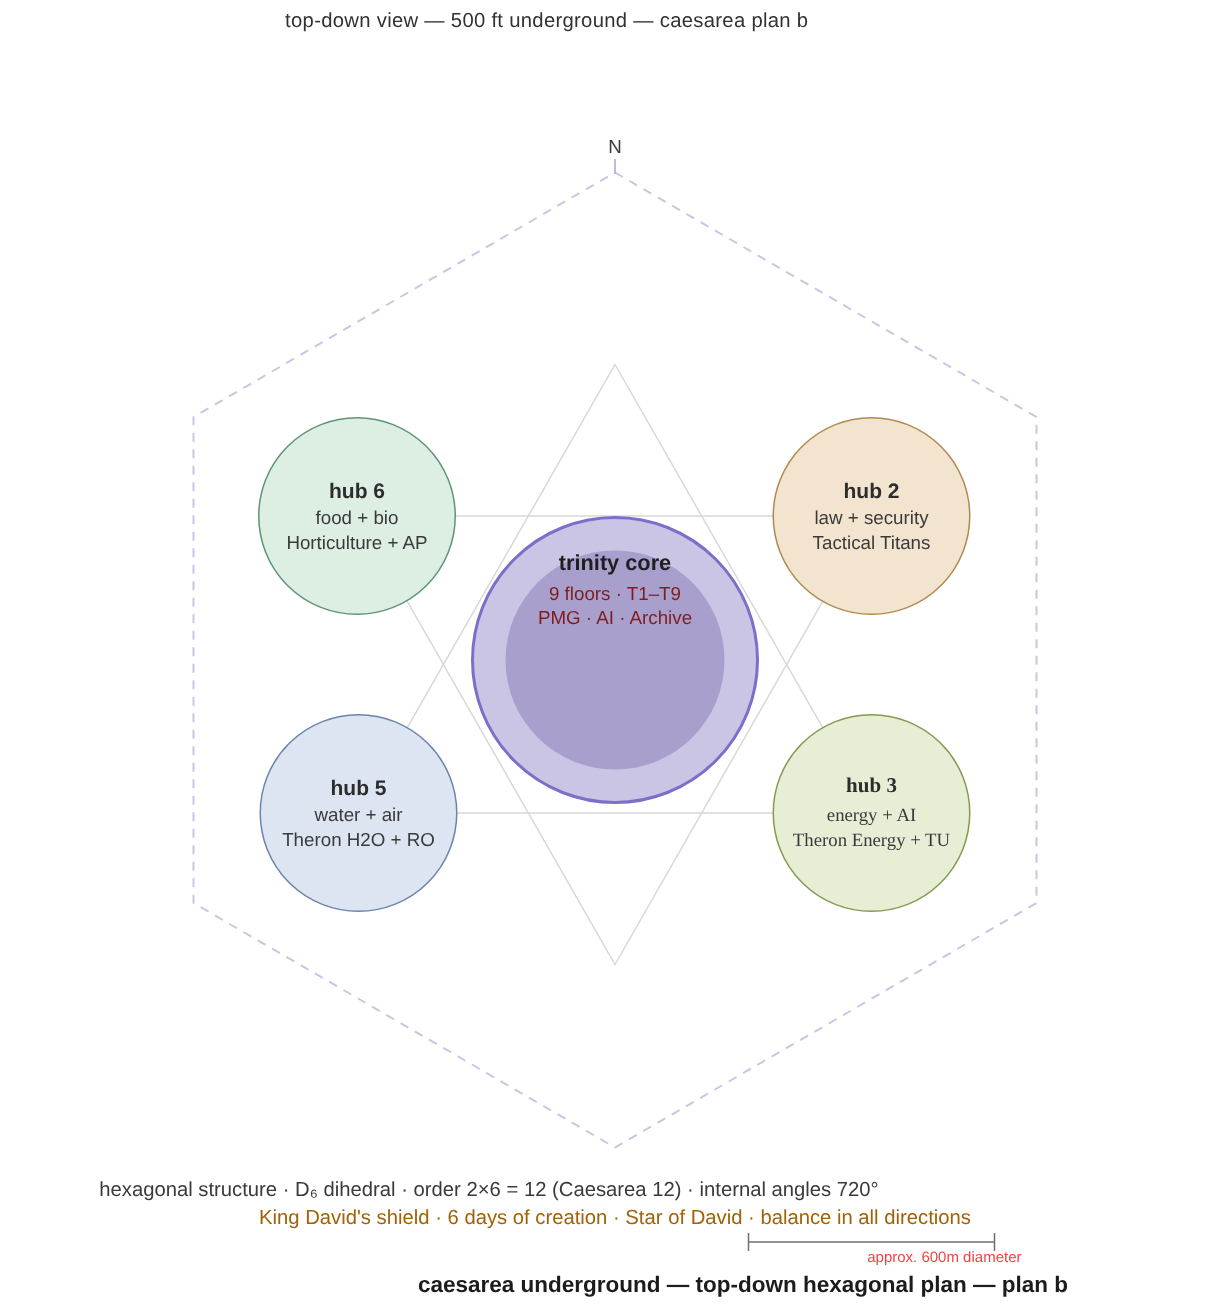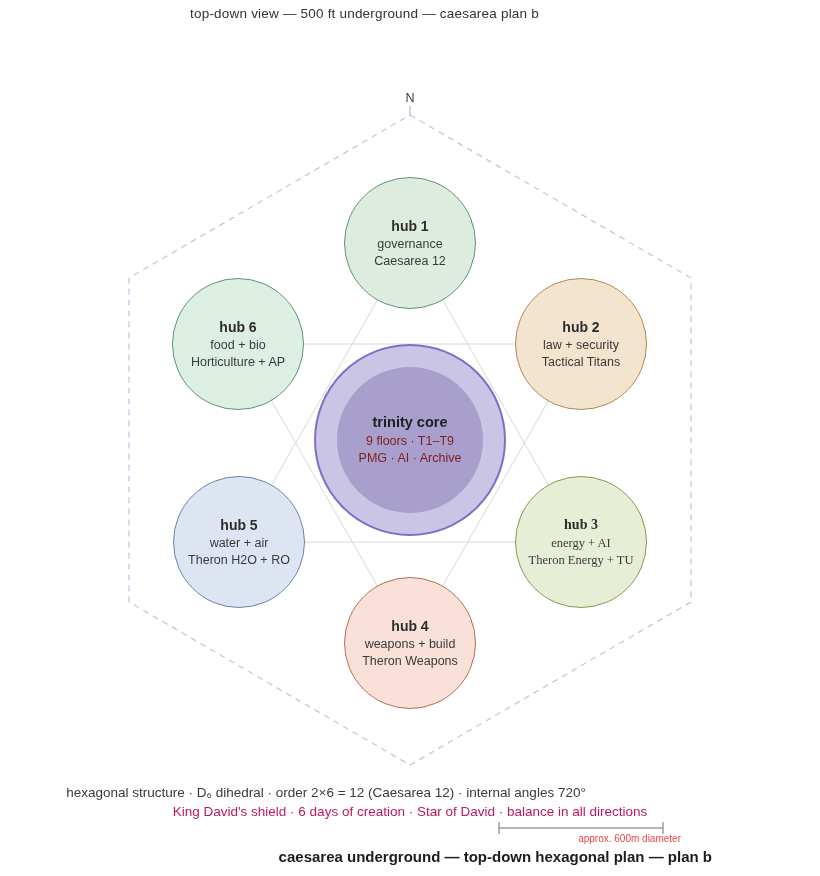--- a/index.html
+++ b/index.html
@@ -24,29 +24,29 @@
   .hub3 { left:515px; top:476px; }
   .hub4 { left:344px; top:577px; }
   .hub5 { left:173px; top:476px; }
   .hub6 { left:172px; top:278px; }
 
   .core-outer { position:absolute; left:314px; top:344px; width:192px; height:192px;
                 box-sizing:border-box; border-radius:50%;
                 border:2px solid #7c6fc9; background:#cbc5e5; }
   .core-inner { position:absolute; left:21px; top:21px; width:146px; height:146px;
                 border-radius:50%; background:#a89fcc;
-                display:flex; flex-direction:column; align-items:center; justify-content:center;
+                display:flex; flex-direction:column; align-items:center; 
                 text-align:center; line-height:1.35; }
   .core-name { font-weight:bold; font-size:14.5px; color:#1f1f1f; margin-bottom:1px; }
   .core-line { font-size:12.5px; color:#7f1d1d; }
 
   .footer-line1 { position:absolute; top:785px; left:0; width:652px; text-align:center;
                   font-size:13.5px; color:#3a3a3a; }
   .footer-line2 { position:absolute; top:804px; left:0; width:820px; text-align:center;
-                  font-size:13.5px; color:#be185d; }
+                  font-size:13.5px; color:#a16207; }
   .scale-label { position:absolute; top:833px; left:481px; width:200px; text-align:right;
                  font-size:10px; color:#ef4444; }
   .bottom-title { position:absolute; top:848px; left:0; width:712px; text-align:right;
                   font-size:15px; font-weight:bold; color:#1c1c1c; }
 </style>
 </head>
 <body>
 
 <div class="canvas">
 
@@ -63,43 +63,33 @@
       <line x1="499" y1="828" x2="663" y2="828" stroke-width="1" stroke="#6f6f6f"></line>
       <line x1="499" y1="822" x2="499" y2="834" stroke-width="1" stroke="#6f6f6f"></line>
       <line x1="663" y1="822" x2="663" y2="834" stroke-width="1" stroke="#6f6f6f"></line>
     </g>
   </svg>
 
   <div class="top-title">top-down view — 500 ft underground — caesarea plan b</div>
 
   <div class="north-label">N</div>
 
-  <div class="hub hub1" style="background-color: rgb(221, 236, 223); border-color: rgb(94, 148, 120);">
-    <div class="hub-name">hub 1</div>
-    <div class="hub-line">governance</div>
-    <div class="hub-line">Caesarea 12</div>
-  </div>
 
   <div class="hub hub2" style="background-color: rgb(242, 228, 207); border-color: rgb(176, 138, 80);">
     <div class="hub-name">hub 2</div>
     <div class="hub-line">law + security</div>
     <div class="hub-line">Tactical Titans</div>
   </div>
 
   <div class="hub hub3" style="background-color: rgb(231, 238, 214); border-color: rgb(135, 153, 77); font-family: Liberation Serif, serif;">
     <div class="hub-name">hub 3</div>
     <div class="hub-line">energy + AI</div>
     <div class="hub-line">Theron Energy + TU</div>
   </div>
 
-  <div class="hub hub4" style="background-color: rgb(249, 224, 216); border-color: rgb(182, 110, 85);">
-    <div class="hub-name">hub 4</div>
-    <div class="hub-line">weapons + build</div>
-    <div class="hub-line">Theron Weapons</div>
-  </div>
 
   <div class="hub hub5" style="background-color: rgb(221, 229, 242); border-color: rgb(108, 131, 174);">
     <div class="hub-name">hub 5</div>
     <div class="hub-line">water + air</div>
     <div class="hub-line">Theron H2O + RO</div>
   </div>
 
   <div class="hub hub6" style="background-color: rgb(221, 238, 227); border-color: rgb(94, 148, 120);">
     <div class="hub-name">hub 6</div>
     <div class="hub-line">food + bio</div>

